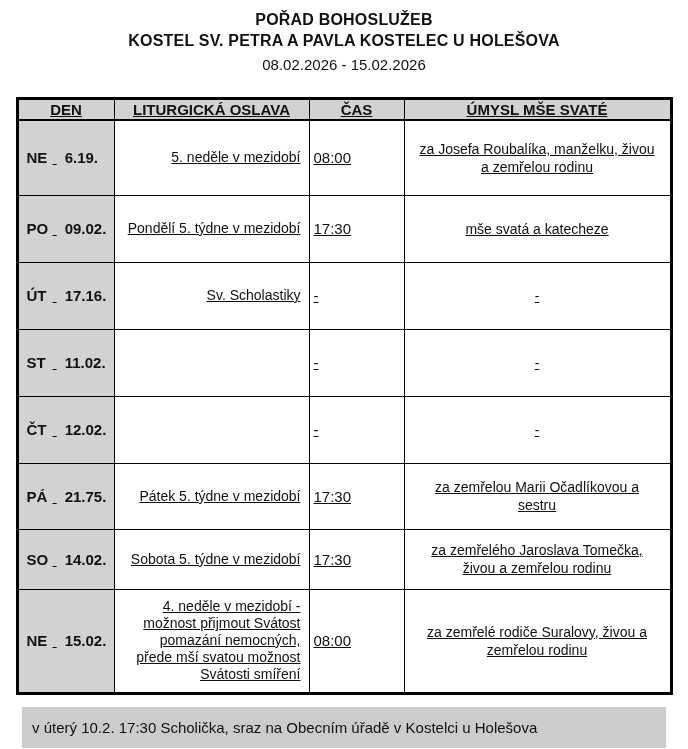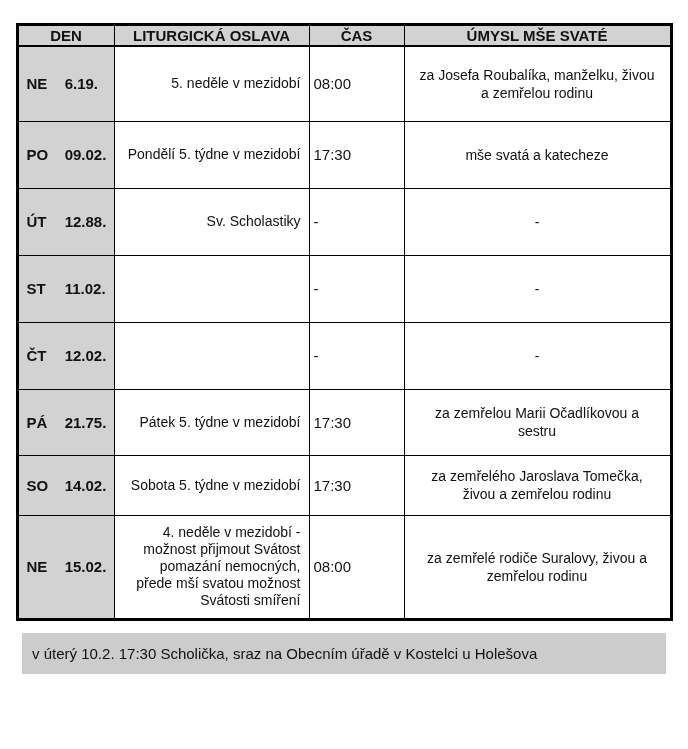--- a/index.html
+++ b/index.html
@@ -22,20 +22,21 @@
   }
   .doc-date { font-size: 15px; line-height: 19px; margin-top: 4px; }
 
   
   table.schedule {
     border-collapse: collapse;
     table-layout: fixed;
     width: 654px;
     margin: 23px auto 12px auto;
     border: 3px solid #000;
+    text-decoration: underline;
   }
   col.c-day   { width: 97px; }
   col.c-cel   { width: 195px; }
   col.c-time  { width: 95px; }
   col.c-int   { width: 267px; }
 
   th, td { border: 1px solid #000; vertical-align: middle; }
 
   thead th {
     background: var(--gray-bg, #d2d2d2);
@@ -89,20 +90,25 @@
     font-size: 15px;
     line-height: 19px;
     padding: 11px 10px;
   }
 </style>
 </head>
 <body>
 
 <div class="page">
 
+  <div class="doc-header">
+    <div class="doc-title">POŘAD BOHOSLUŽEB</div>
+    <div class="doc-subtitle">KOSTEL SV. PETRA A PAVLA KOSTELEC U HOLEŠOVA</div>
+    <div class="doc-date">08.02.2026 - 15.02.2026</div>
+  </div>
 
   <table class="schedule">
     <colgroup>
       <col class="c-day">
         <col class="c-cel">
         <col class="c-time">
         <col class="c-int">
     </colgroup>
     <thead>
       <tr>
@@ -129,21 +135,21 @@
         <span class="day-date">09.02.</span>
       </td>
       <td class="celebration-cell">Pondělí 5. týdne v mezidobí</td>
       <td class="time-cell">17:30</td>
       <td class="intention-cell">mše svatá a katecheze</td>
     </tr>
 
     <tr>
       <td class="day-cell">
         <span class="day-abbr">ÚT</span>
-        <span class="day-date">12.88.</span>
+        <span class="day-date">17.16.</span>
       </td>
       <td class="celebration-cell">Sv. Scholastiky</td>
       <td class="time-cell">-</td>
       <td class="intention-cell">-</td>
     </tr>
 
     <tr>
       <td class="day-cell">
         <span class="day-abbr">ST</span>
         <span class="day-date">11.02.</span>

